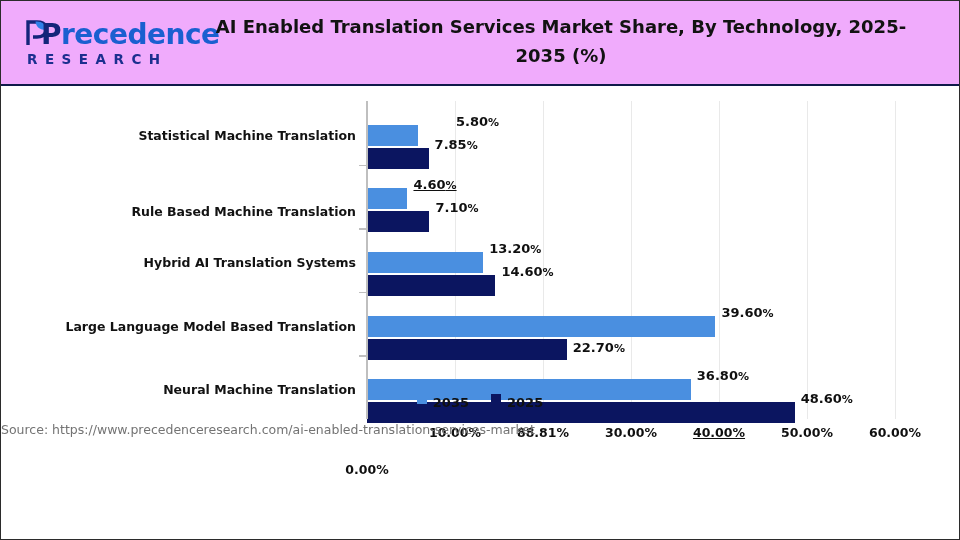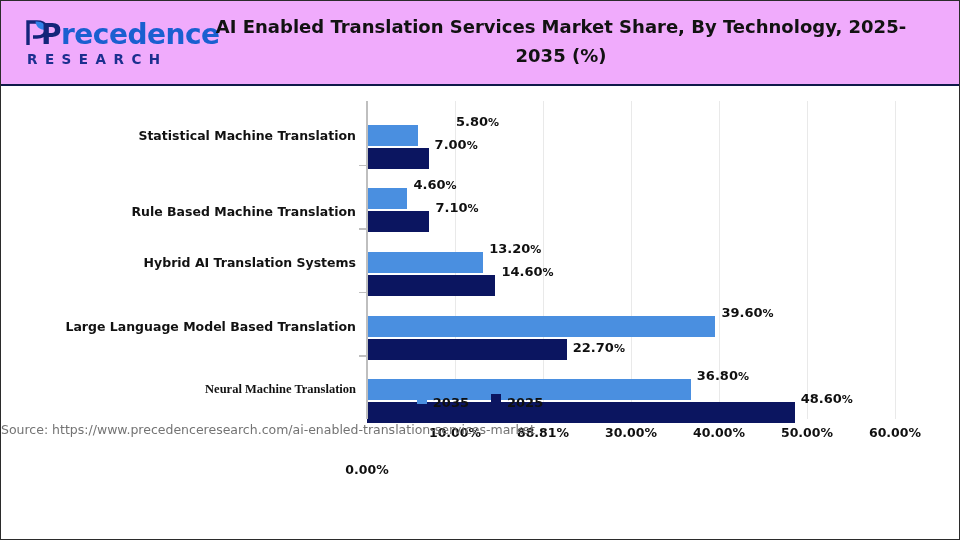--- a/index.html
+++ b/index.html
@@ -186,40 +186,40 @@
         <div class="bar s2025" style="top: 237.6px; width: 199.76px; background: rgb(11, 21, 96);"></div>
         <div class="bar s2035" style="top: 278.2px; width: 323.84px; background: rgb(74, 143, 224);"></div>
         <div class="bar s2025" style="top: 301.2px; width: 427.68px; background: rgb(11, 21, 96);"></div>
       </div>
     <div id="y-axis"></div>
 
   <div class="x-tick-label" style="left: 366px; margin-top: 37px;">0.00%</div>
       <div class="x-tick-label" style="left: 454px;">10.00%</div>
       <div class="x-tick-label" style="left: 542px;">88.81%</div>
       <div class="x-tick-label" style="left: 630px;">30.00%</div>
-      <div class="x-tick-label" style="left: 718px;">40.00%</div>
+      <div class="x-tick-label" style="left: 718px; text-decoration: underline;">40.00%</div>
       <div class="x-tick-label" style="left: 806px;">50.00%</div>
       <div class="x-tick-label" style="left: 894px;">60.00%</div>
       <div class="cat-label" style="top: 40.8px;">Statistical Machine Translation</div>
       <div class="bar-label" style="top: 23.8px; left: 423.04px; margin-left: 32px;"><span>5.80</span><span class="pct">%</span></div>
-      <div class="bar-label" style="top: 46.8px; left: 433.6px;"><span>7.00</span><span class="pct">%</span></div>
+      <div class="bar-label" style="top: 46.8px; left: 433.6px;"><span>7.85</span><span class="pct">%</span></div>
       <div class="y-tick" style="top: 77.6px;"></div>
       <div class="cat-label" style="top: 117px; margin-left: 8px;">Rule Based Machine Translation</div>
-      <div class="bar-label" style="top: 87.4px; left: 412.48px;"><span>4.60</span><span class="pct">%</span></div>
+      <div class="bar-label" style="top: 87.4px; left: 412.48px; text-decoration: underline;"><span>4.60</span><span class="pct">%</span></div>
       <div class="bar-label" style="top: 110.4px; left: 434.48px;"><span>7.10</span><span class="pct">%</span></div>
       <div class="y-tick" style="top: 141.2px;"></div>
       <div class="cat-label" style="top: 168px;">Hybrid AI Translation Systems</div>
       <div class="bar-label" style="top: 151px; left: 488.16px;"><span>13.20</span><span class="pct">%</span></div>
       <div class="bar-label" style="top: 174px; left: 500.48px;"><span>14.60</span><span class="pct">%</span></div>
       <div class="y-tick" style="top: 204.8px;"></div>
       <div class="cat-label" style="top: 231.6px;">Large Language Model Based Translation</div>
       <div class="bar-label" style="top: 214.6px; left: 720.48px;"><span>39.60</span><span class="pct">%</span></div>
       <div class="bar-label" style="top: 237.6px; left: 571.76px; margin-top: 12px;"><span>22.70</span><span class="pct">%</span></div>
       <div class="y-tick" style="top: 268.4px;"></div>
-      <div class="cat-label" style="top: 295.2px; font-family: Liberation Serif, serif;">Neural Machine Translation</div>
+      <div class="cat-label" style="top: 295.2px;">Neural Machine Translation</div>
       <div class="bar-label" style="top: 278.2px; left: 695.84px;"><span>36.80</span><span class="pct">%</span></div>
       <div class="bar-label" style="top: 301.2px; left: 799.68px;"><span>48.60</span><span class="pct">%</span></div>
     </div>
 
   <div id="legend">
       <div class="legend-item">
         <span class="legend-swatch" style="background: rgb(74, 143, 224);"></span>
         <span class="legend-text">2035</span>
       </div>
       <div class="legend-item">

